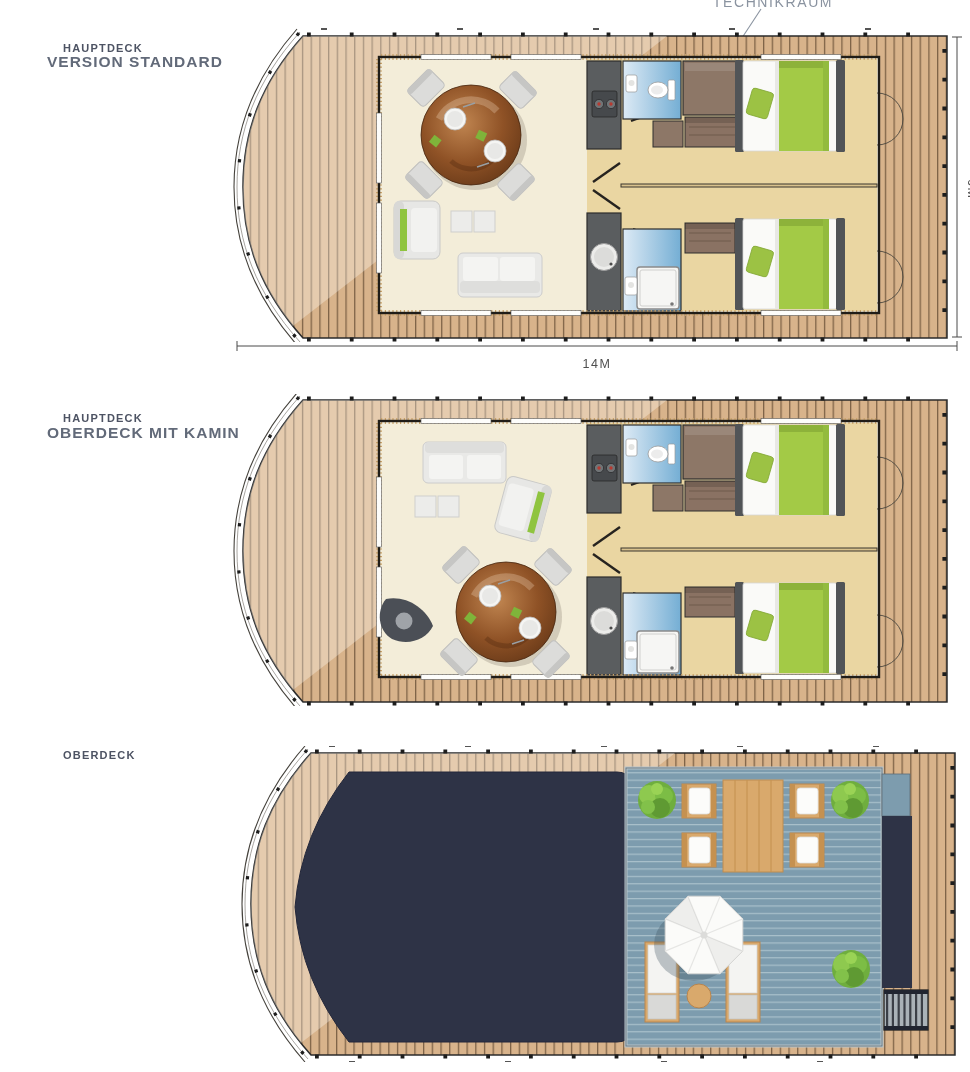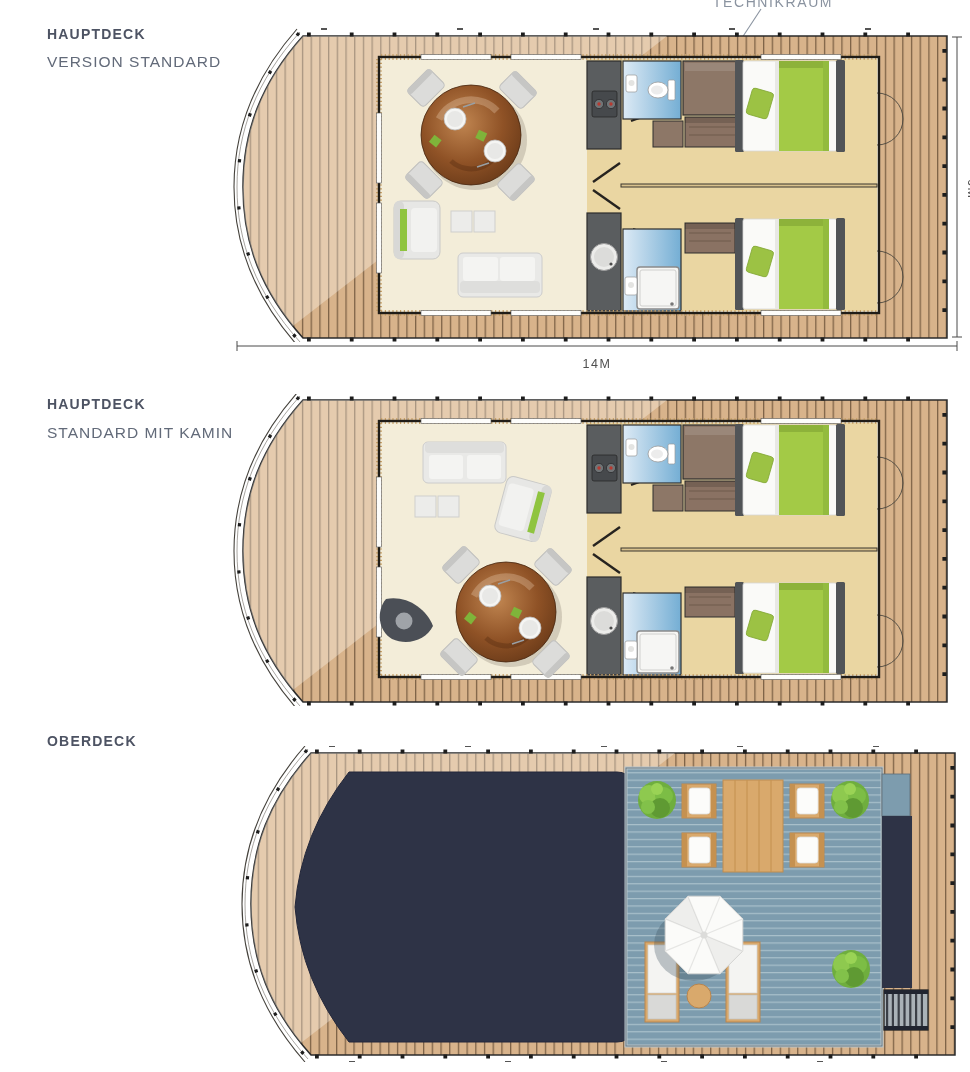--- a/index.html
+++ b/index.html
@@ -1,20 +1,20 @@
 <!DOCTYPE html>
 <html><head>
 <meta charset="utf-8">
 <style>
   html,body{margin:0;padding:0;background:#fff;}
   .page{position:relative;width:970px;height:1072px;background:#fff;overflow:hidden;
         font-family:"Liberation Sans",sans-serif;}
-  .plan-title{position:absolute;left:47px;margin:0;font-size:14px;font-weight:bold;
+  .plan-title{position:absolute;left:47px;margin:16px;font-size:11px;font-weight:bold;
         letter-spacing:1.2px;color:#4d5363;}
-  .plan-subtitle{position:absolute;left:47px;font-size:15.5px;font-weight:400;
+  .plan-subtitle{position:absolute;left:47px;font-size:15.5px;font-weight:700;
         letter-spacing:1px;color:#626a79;}
   #t1{top:26px}#st1{top:53px}#t2{top:396px}#st2{top:424px}#t3{top:733px}
   .technikraum-label{position:absolute;left:688px;top:-6px;width:170px;text-align:center;
         font-size:14px;letter-spacing:1.6px;color:#8a93a0;}
   svg.plan,svg.dim{position:absolute;display:block;}
   #plan1{left:233px;top:0;width:718px;height:342px}
   #plan2{left:233px;top:394px;width:718px;height:312px}
   #plan3{left:241px;top:746px;width:718px;height:316px}
   #dimh{left:233px;top:340px;width:728px;height:34px}
   #dimv{left:947px;top:33px;width:23px;height:308px}
@@ -255,21 +255,21 @@
   <svg id="dimv" class="dim" viewBox="0 0 23 308">
     <line x1="10" y1="4" x2="10" y2="304" stroke="#4a4a4a" stroke-width="1"></line>
     <line x1="5" y1="4" x2="15" y2="4" stroke="#4a4a4a" stroke-width="1"></line>
     <line x1="5" y1="304" x2="15" y2="304" stroke="#4a4a4a" stroke-width="1"></line>
     <text class="dim-text" transform="translate(21,146) rotate(90)">6M</text>
   </svg>
 </section>
 
 <section>
   <h2 class="plan-title" id="t2">HAUPTDECK</h2>
-  <div class="plan-subtitle" id="st2">STANDARD MIT KAMIN</div>
+  <div class="plan-subtitle" id="st2">OBERDECK MIT KAMIN</div>
 
   <svg id="plan2" class="plan" viewBox="0 0 718 312">
     <g transform="translate(8,3)">
       <use href="#hull-base"></use>
       <rect x="138" y="24" width="500" height="256" fill="#f3edd9"></rect>
       <use href="#cabin-core"></use>
       <use href="#cabin-shell"></use>
       <g>
         <rect x="182" y="45" width="83" height="41" rx="5" fill="#e9e9e7" stroke="#cccccc"></rect>
         <rect x="184" y="45" width="79" height="11" rx="4" fill="#dededc"></rect>

